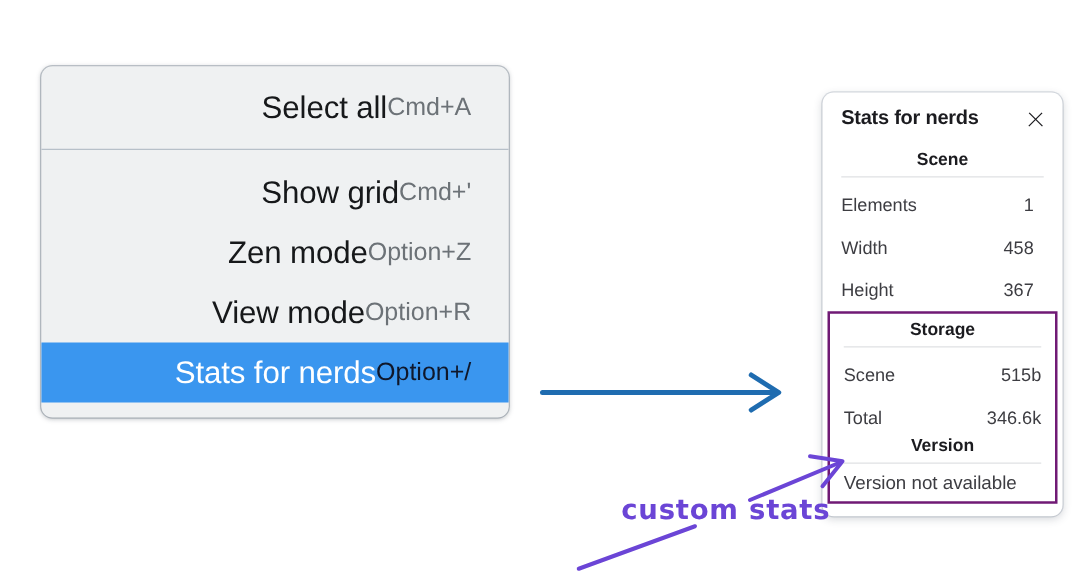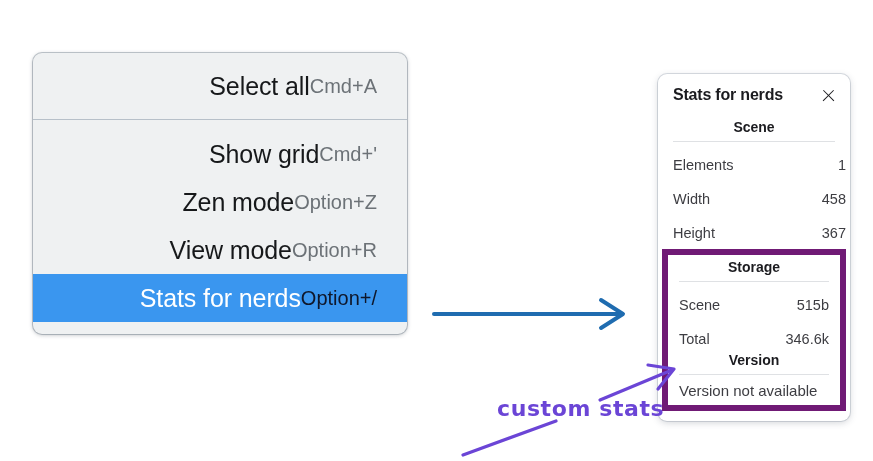--- a/index.html
+++ b/index.html
@@ -117,36 +117,36 @@
   }
   .sp-rule {
     height: 1px;
     background: #dfe1e4;
     margin: 2px 15px 3px 15px;
   }
   .sp-row {
     display: flex;
     justify-content: space-between;
     align-items: baseline;
-    padding: 3px 4px 3px 15px;
+    padding: 3px 23px 3px 15px;
     font-size: 14.5px;
     color: #3d3d42;
     margin-top: 12px;
   }
   .sp-row .sp-key { color: #3d3d42; }
   .sp-row .sp-val { color: #3d3d42; }
   .sp-plain {
     padding: 4px 15px 2px 15px;
     font-size: 15px;
     color: #3d3d42;
   }
 
   
   #stats-highlight {
-    border: 6px solid #701a75;
+    border: 2px solid #701a75;
     margin: 5px 4px 0 4px;
     padding: 2px 0 4px 0;
   }
   #stats-highlight .sp-rule { margin-left: 11px; margin-right: 11px; }
   #stats-highlight .sp-row,
   #stats-highlight .sp-plain { padding-left: 11px; padding-right: 11px; }
 
   
   #annotations {
     position: absolute;

